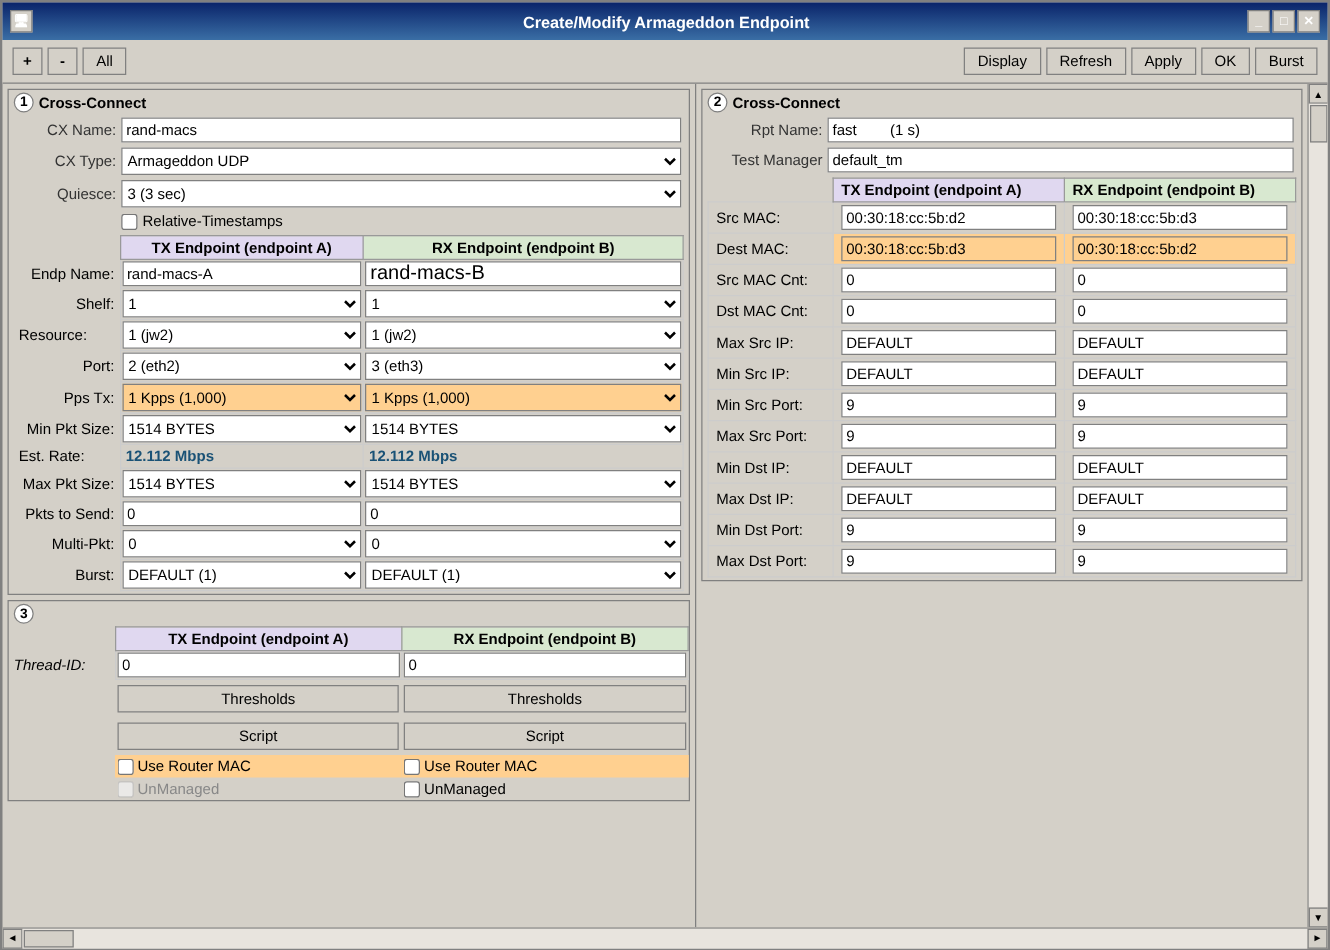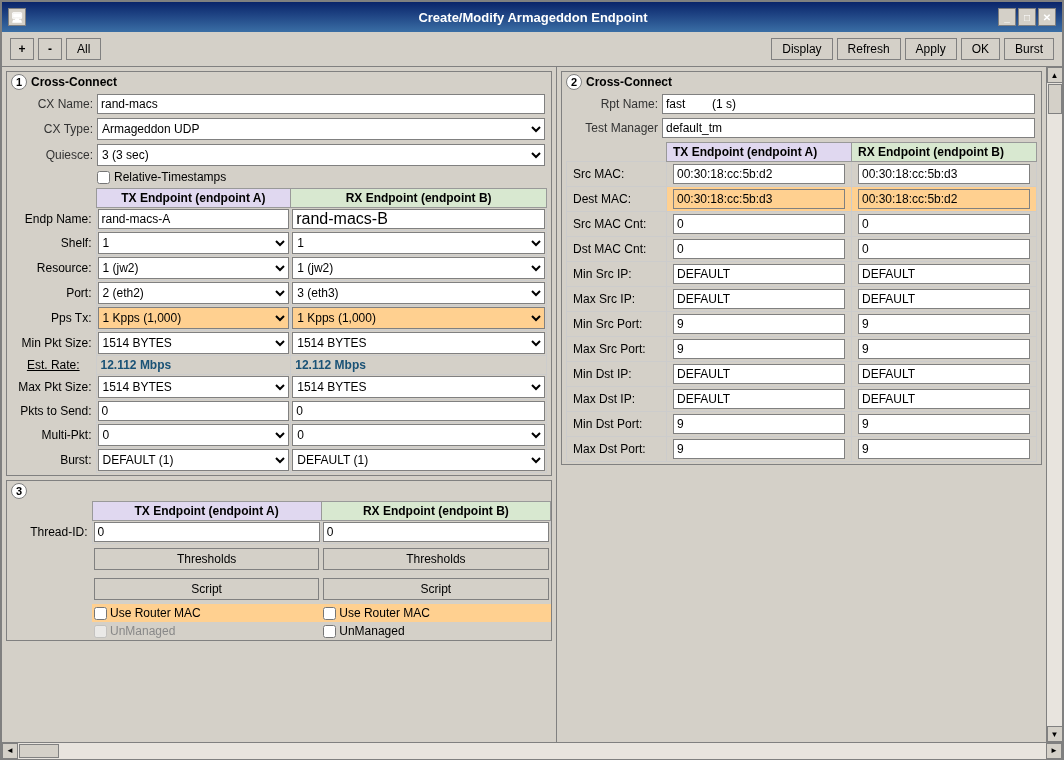--- a/index.html
+++ b/index.html
@@ -263,41 +263,41 @@
                 <td style="text-align:right;padding:2px 4px;">Endp Name:</td>
                 <td style="border:1px solid #ccc;padding:1px;"><input type="text" style="width: 100%; height: 20px; border: 1px solid rgb(128, 128, 128); font-size: 12px;" value="rand-macs-A"></td>
                 <td style="border:1px solid #ccc;padding:1px;"><input type="text" style="width: 100%; height: 20px; border: 1px solid rgb(128, 128, 128); font-size: 16px;" value="rand-macs-B"></td>
               </tr>
               <tr>
                 <td style="text-align:right;padding:2px 4px;">Shelf:</td>
                 <td style="border:1px solid #ccc;padding:1px;"><select style="width:100%;height:22px;font-size:12px;"><option>1</option></select></td>
                 <td style="border:1px solid #ccc;padding:1px;"><select style="width:100%;height:22px;font-size:12px;"><option>1</option></select></td>
               </tr>
               <tr>
-                <td style="text-align:right;padding:2px 4px;">Resource:</td>
+                <td style="text-align:left;padding:2px 4px;">Resource:</td>
                 <td style="border:1px solid #ccc;padding:1px;"><select style="width:100%;height:22px;font-size:12px;"><option>1 (jw2)</option></select></td>
                 <td style="border:1px solid #ccc;padding:1px;"><select style="width:100%;height:22px;font-size:12px;"><option>1 (jw2)</option></select></td>
               </tr>
               <tr>
                 <td style="text-align:right;padding:2px 4px;">Port:</td>
                 <td style="border:1px solid #ccc;padding:1px;"><select style="width:100%;height:22px;font-size:12px;"><option>2 (eth2)</option></select></td>
                 <td style="border:1px solid #ccc;padding:1px;"><select style="width:100%;height:22px;font-size:12px;"><option>3 (eth3)</option></select></td>
               </tr>
               <tr>
                 <td style="text-align:right;padding:2px 4px;">Pps Tx:</td>
                 <td style="border:1px solid #ccc;padding:1px;"><select style="width:100%;height:22px;font-size:12px;background:#ffd090;"><option>1 Kpps (1,000)</option></select></td>
                 <td style="border:1px solid #ccc;padding:1px;"><select style="width:100%;height:22px;font-size:12px;background:#ffd090;"><option>1 Kpps (1,000)</option></select></td>
               </tr>
               <tr>
                 <td style="text-align:right;padding:2px 4px;">Min Pkt Size:</td>
                 <td style="border:1px solid #ccc;padding:1px;"><select style="width:100%;height:22px;font-size:12px;"><option>1514 BYTES</option></select></td>
                 <td style="border:1px solid #ccc;padding:1px;"><select style="width:100%;height:22px;font-size:12px;"><option>1514 BYTES</option></select></td>
               </tr>
               <tr>
-                <td style="text-align:center;padding:2px 4px;text-decoration:underline;">Est. Rate:</td>
+                <td style="text-align:left;padding:2px 4px;">Est. Rate:</td>
                 <td style="border:1px solid #ccc;padding:2px 4px;color:#1a5276;font-weight:bold;">12.112 Mbps</td>
                 <td style="border:1px solid #ccc;padding:2px 4px;color:#1a5276;font-weight:bold;">12.112 Mbps</td>
               </tr>
               <tr>
                 <td style="text-align:right;padding:2px 4px;">Max Pkt Size:</td>
                 <td style="border:1px solid #ccc;padding:1px;"><select style="width:100%;height:22px;font-size:12px;"><option>1514 BYTES</option></select></td>
                 <td style="border:1px solid #ccc;padding:1px;"><select style="width:100%;height:22px;font-size:12px;"><option>1514 BYTES</option></select></td>
               </tr>
               <tr>
                 <td style="text-align:right;padding:2px 4px;">Pkts to Send:</td>
@@ -325,21 +325,21 @@
           </div>
 
           <table style="width:100%;border-collapse:collapse;font-size:12px;">
             <tbody>
                 <tr>
               <td style="width:85px;"></td>
               <td style="background:#e0d8f0;border:1px solid #999;text-align:center;font-weight:bold;padding:2px;">TX Endpoint (endpoint A)</td>
               <td style="background:#d8e8d0;border:1px solid #999;text-align:center;font-weight:bold;padding:2px;">RX Endpoint (endpoint B)</td>
             </tr>
             <tr>
-              <td style="text-align:right;padding:2px 4px;">Thread-ID:</td>
+              <td style="padding:2px 4px;font-style:italic;">Thread-ID:</td>
               <td style="border:1px solid #ccc;padding:1px;"><input type="text" style="width: 100%; height: 20px; border: 1px solid rgb(128, 128, 128); font-size: 12px;" value="0"></td>
               <td style="border:1px solid #ccc;padding:1px;"><input type="text" style="width: 100%; height: 20px; border: 1px solid rgb(128, 128, 128); font-size: 12px;" value="0"></td>
             </tr>
             <tr>
               <td></td>
               <td style="padding:2px;"><button class="s3-btn">Thresholds</button></td>
               <td style="padding:2px;"><button class="s3-btn">Thresholds</button></td>
             </tr>
             <tr>
               <td></td>
@@ -422,26 +422,26 @@
                 <td>Src MAC Cnt:</td>
                 <td><input class="mac-input" type="text" value="0" style=""></td>
                 <td><input class="mac-input" type="text" value="0" style=""></td>
               </tr>
               <tr>
                 <td>Dst MAC Cnt:</td>
                 <td><input class="mac-input" type="text" value="0" style=""></td>
                 <td><input class="mac-input" type="text" value="0" style=""></td>
               </tr>
               <tr>
+                <td>Max Src IP:</td>
+                <td><input class="mac-input" type="text" value="DEFAULT" style=""></td>
+                <td><input class="mac-input" type="text" value="DEFAULT" style=""></td>
+              </tr>
+              <tr>
                 <td>Min Src IP:</td>
-                <td><input class="mac-input" type="text" value="DEFAULT" style=""></td>
-                <td><input class="mac-input" type="text" value="DEFAULT" style=""></td>
-              </tr>
-              <tr>
-                <td>Max Src IP:</td>
                 <td><input class="mac-input" type="text" value="DEFAULT" style=""></td>
                 <td><input class="mac-input" type="text" value="DEFAULT" style=""></td>
               </tr>
               <tr>
                 <td>Min Src Port:</td>
                 <td><input class="mac-input" type="text" value="9" style=""></td>
                 <td><input class="mac-input" type="text" value="9" style=""></td>
               </tr>
               <tr>
                 <td>Max Src Port:</td>

